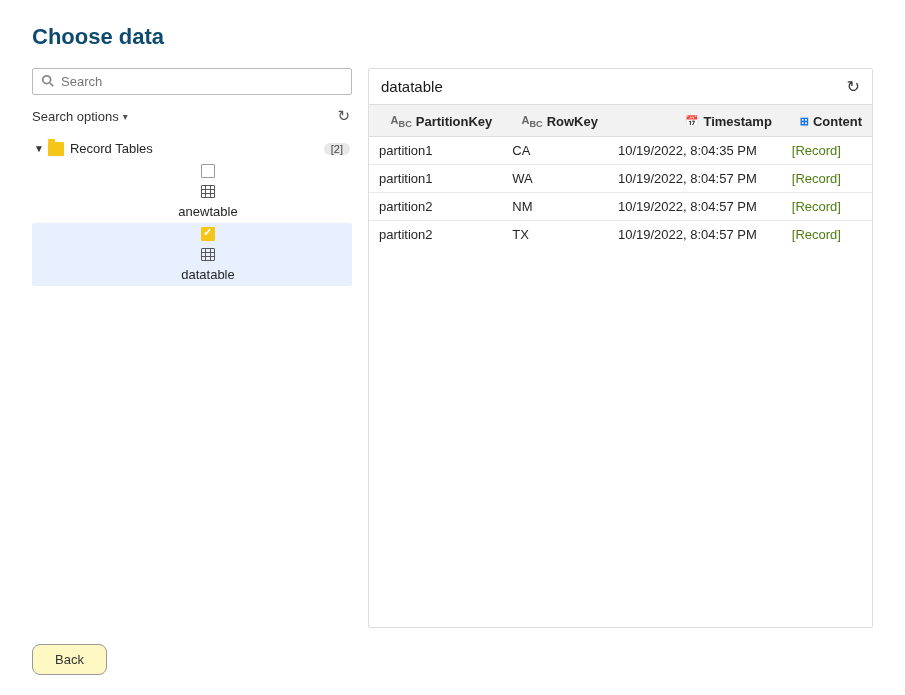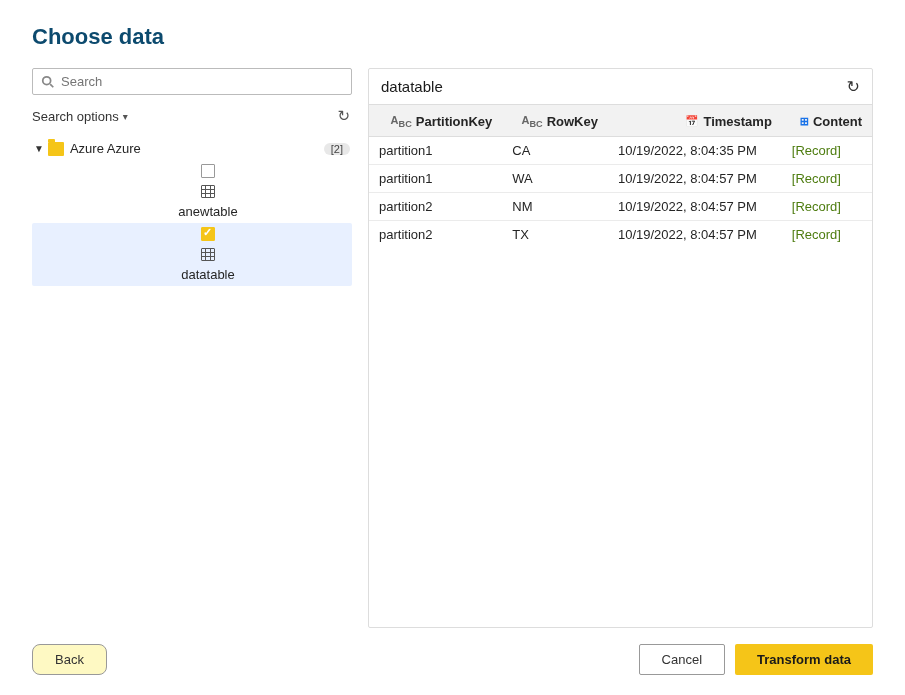--- a/index.html
+++ b/index.html
@@ -33,21 +33,20 @@
     .left-panel {
       width: 320px;
       flex-shrink: 0;
       display: flex;
       flex-direction: column;
       gap: 4px;
     }
 
     .search-box {
       display: flex;
-      align-items: center;
       border: 1px solid #bbb;
       border-radius: 2px;
       padding: 5px 8px;
       gap: 6px;
       background: #fff;
       margin-bottom: 4px;
     }
     .search-box input {
       border: none;
       outline: none;
@@ -341,21 +340,21 @@
         <span class="chevron-down">▾</span>
       </div>
       <button class="refresh-icon-btn" title="Refresh">↻</button>
     </div>
 
     <div class="tree-area">
 
       <div class="tree-folder-row">
         <span class="tree-arrow">▼</span>
         <span class="folder-icon"></span>
-        <span class="tree-folder-name">Azure Azure</span>
+        <span class="tree-folder-name">Record Tables</span>
         <span class="tree-count-badge">[2]</span>
       </div>
 
       <div class="tree-item">
         <span class="checkbox-unchecked"></span>
         <span class="table-icon">
           <svg viewBox="0 0 14 13" fill="none" xmlns="http://www.w3.org/2000/svg">
             <rect x="0.5" y="0.5" width="13" height="12" rx="0.5" stroke="#555" fill="none"></rect>
             <line x1="0.5" y1="4.5" x2="13.5" y2="4.5" stroke="#555"></line>
             <line x1="0.5" y1="8.5" x2="13.5" y2="8.5" stroke="#555"></line>
@@ -443,17 +442,13 @@
               <td><a href="#" class="record-link">[Record]</a></td>
             </tr>
           </tbody>
       </table>
     </div>
   </div>
 </div>
 
 <div class="footer">
   <button class="btn-back">Back</button>
-  <div class="footer-right">
-    <button class="btn-cancel">Cancel</button>
-    <button class="btn-transform">Transform data</button>
-  </div>
 </div>
 
 </body></html>

